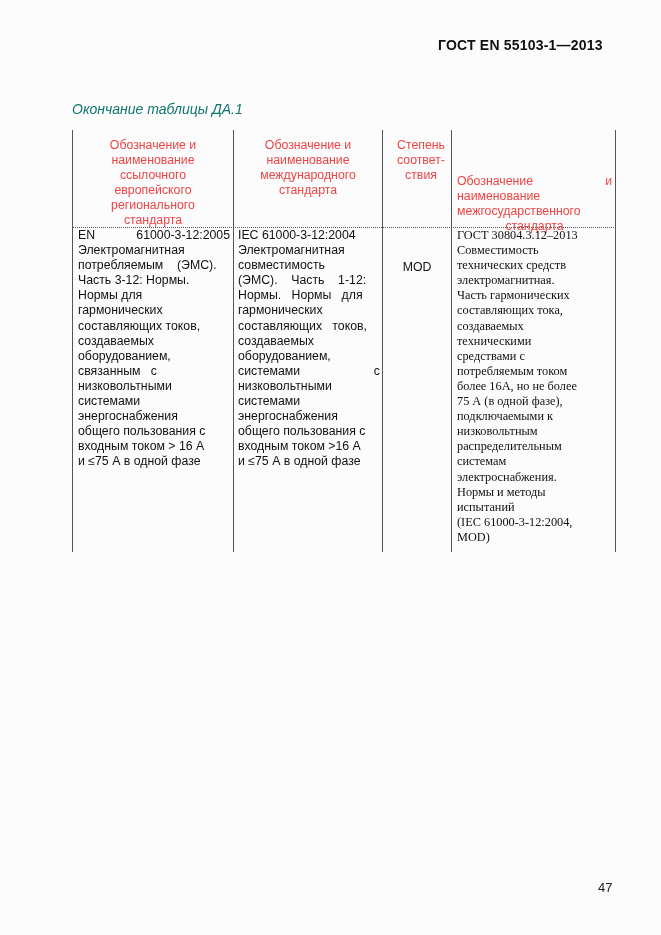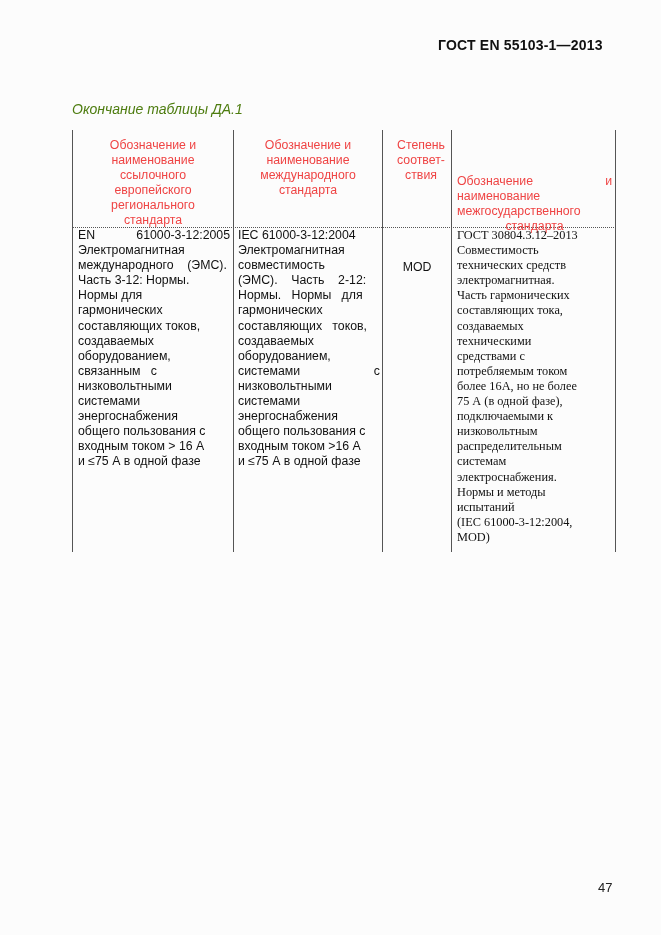--- a/index.html
+++ b/index.html
@@ -23,21 +23,21 @@
       font-weight: bold;
       letter-spacing: 0.2px;
       color: #111;
     }
     .caption {
       position: absolute;
       top: 101px;
       left: 72px;
       font-size: 14px;
       font-style: italic;
-      color: #4d7c0f;
+      color: #0f766e;
     }
     .table {
       position: absolute;
       top: 130px;
       left: 72px;
       width: 544px;
       height: 422px;
     }
     .vline {
       position: absolute;
@@ -122,41 +122,41 @@
     <span class="line" style="text-align:left;">межгосударственного</span>
     <span class="line">стандарта</span>
   </div>
 
   <div class="cell" style="left:6px; top:98px; width:152px;">
     <span class="justify">
       <span>EN</span>
       <span>61000-3-12:2005</span>
     </span>
     <span class="line">Электромагнитная</span>
-    <span class="line">международного    (ЭМС).</span>
+    <span class="line">потребляемым    (ЭМС).</span>
     <span class="line">Часть 3-12: Нормы.</span>
     <span class="line">Нормы для</span>
     <span class="line">гармонических</span>
     <span class="line">составляющих токов,</span>
     <span class="line">создаваемых</span>
     <span class="line">оборудованием,</span>
     <span class="line">связанным   с</span>
     <span class="line">низковольтными</span>
     <span class="line">системами</span>
     <span class="line">энергоснабжения</span>
     <span class="line">общего пользования с</span>
     <span class="line">входным током &gt; 16 А</span>
     <span class="line">и ≤75 А в одной фазе</span>
   </div>
 
   <div class="cell" style="left:166px; top:98px; width:142px;">
     <span class="line">IEC 61000-3-12:2004</span>
     <span class="line">Электромагнитная</span>
     <span class="line">совместимость</span>
-    <span class="line">(ЭМС).    Часть    2-12:</span>
+    <span class="line">(ЭМС).    Часть    1-12:</span>
     <span class="line">Нормы.   Нормы   для</span>
     <span class="line">гармонических</span>
     <span class="line">составляющих   токов,</span>
     <span class="line">создаваемых</span>
     <span class="line">оборудованием,</span>
     <span class="justify">
       <span>системами</span>
       <span>с</span>
     </span>
     <span class="line">низковольтными</span>

